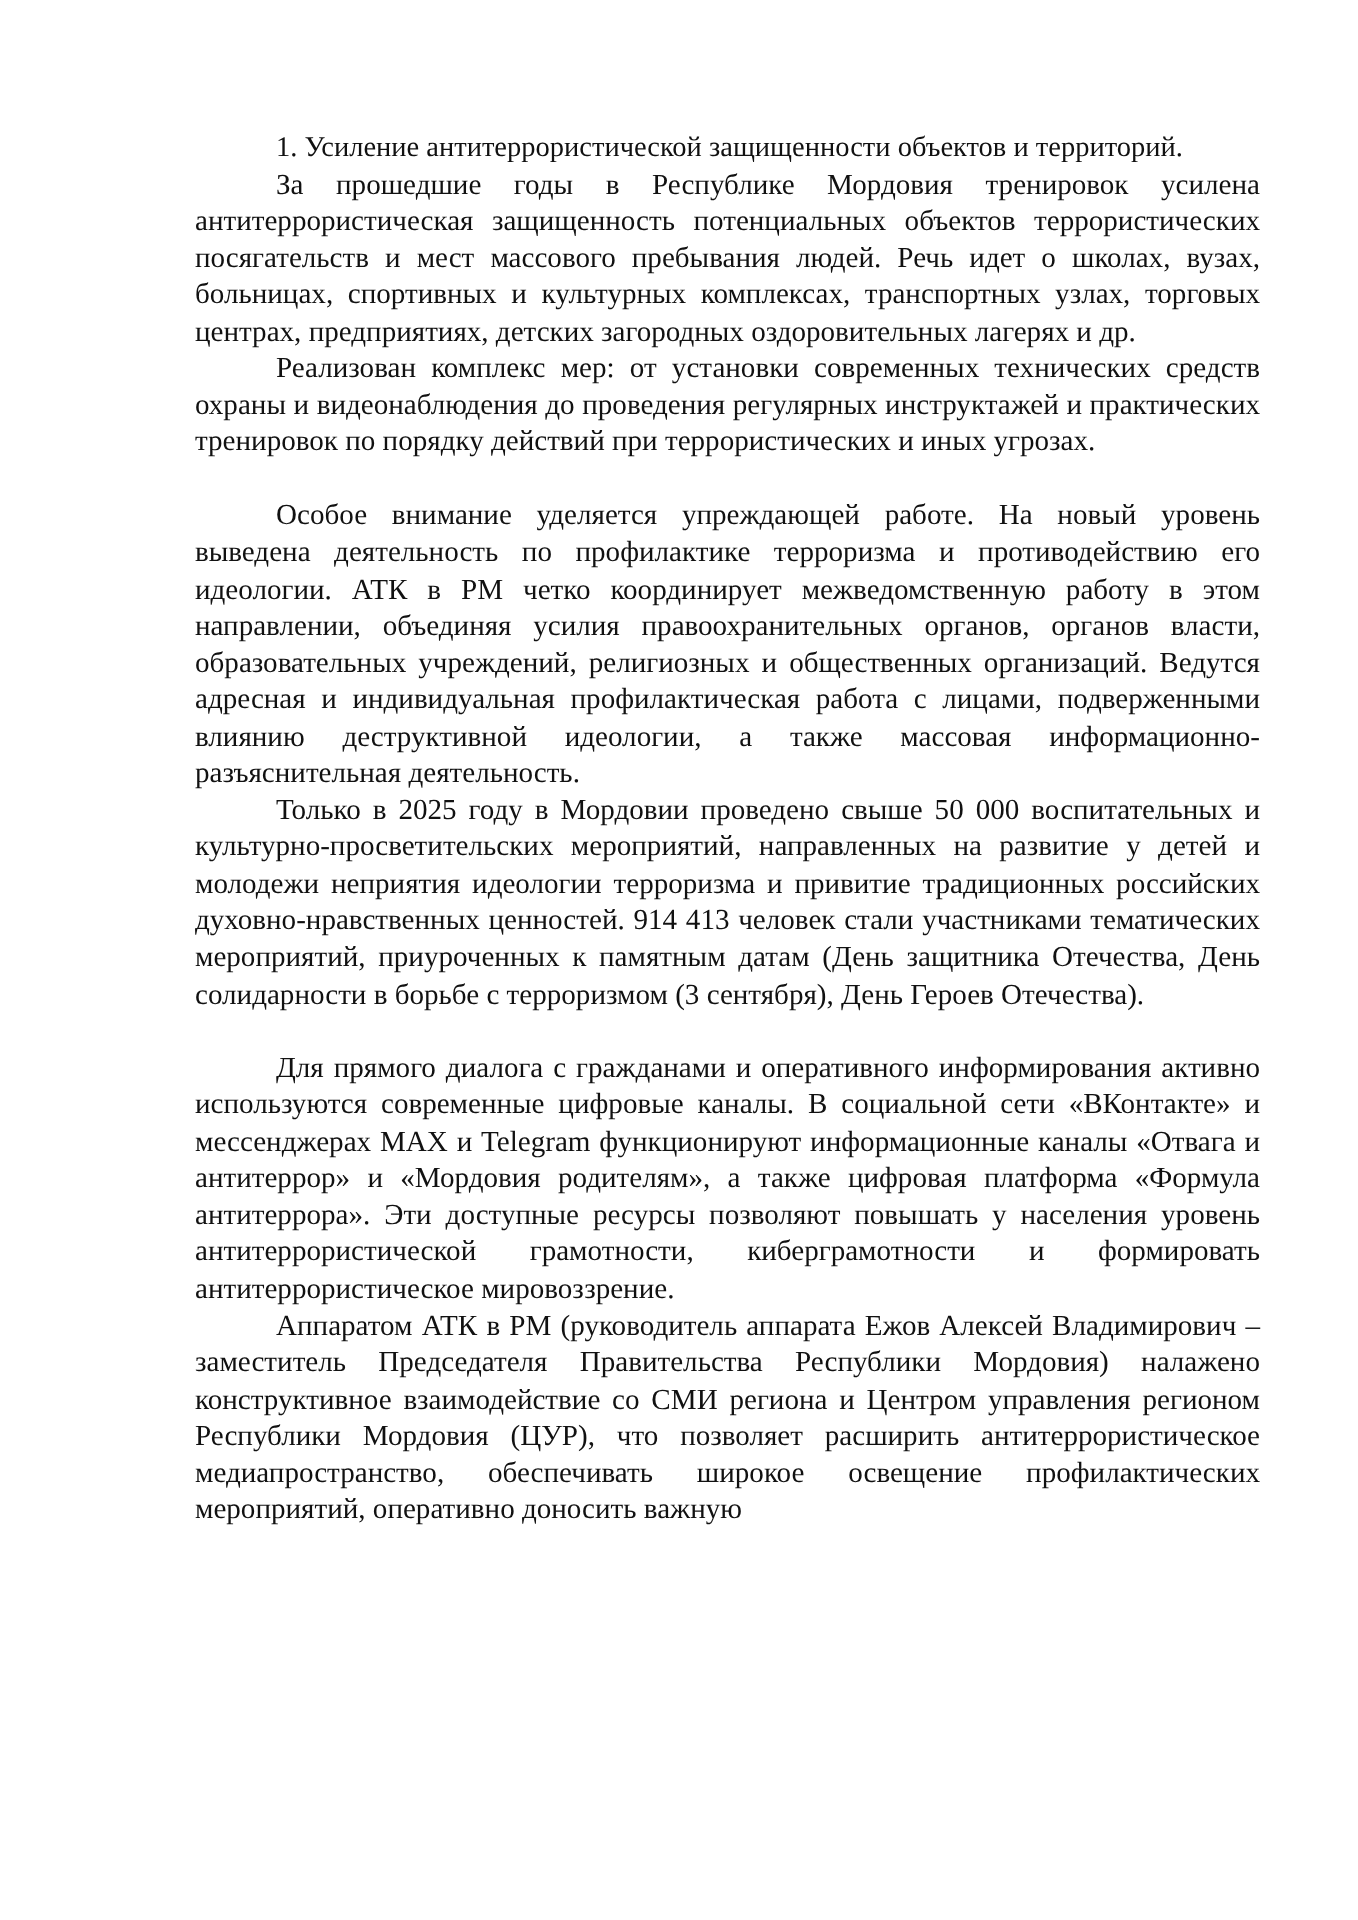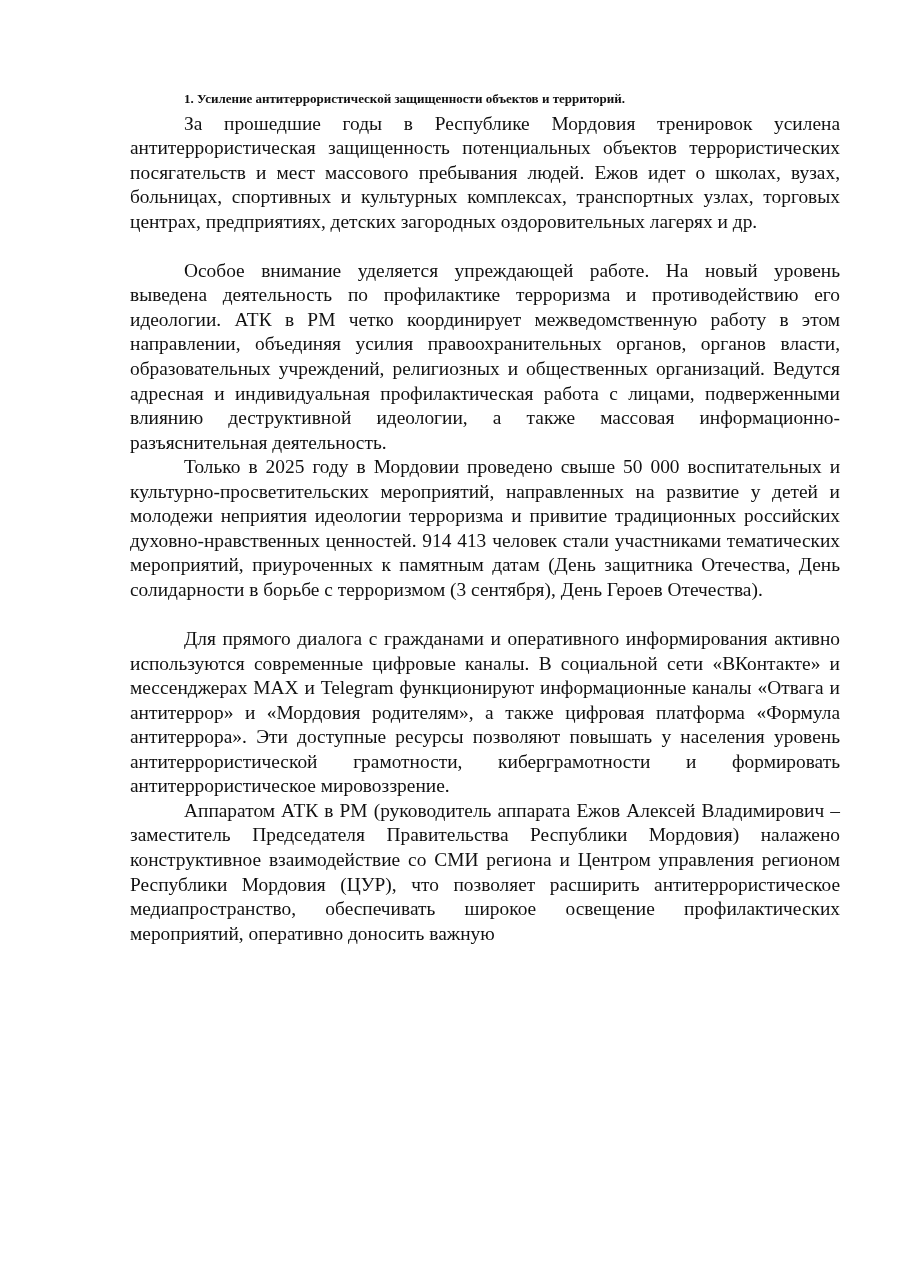--- a/index.html
+++ b/index.html
@@ -14,35 +14,36 @@
     line-height: 24.55px;
     color: #111111;
   }
   .page p {
     margin: 0;
     text-align: justify;
     text-indent: 54px;
   }
   .page h2 {
     margin: 0;
-    font-size: 13px;
-    font-weight: bold;
+    font-size: 19px;
+    font-weight: normal;
     text-indent: 54px;
     text-align: justify;
   }
   .gap { height: 24.55px; }
   b { font-weight: normal; }
 </style>
 </head>
 <body>
 
 <div class="page">
 
   <h2>1. Усиление антитеррористической защищенности объектов и территорий.</h2>
-  <p><span>За прошедшие годы в Республике Мордовия тренировок </span><b>усилена антитеррористическая защищенность потенциальных объектов террористических посягательств и мест массового пребывания людей</b><span>. Ежов идет о школах, вузах, больницах, спортивных и культурных комплексах, транспортных узлах, торговых центрах, предприятиях, детских загородных оздоровительных лагерях и др.</span></p>
+  <p><span>За прошедшие годы в Республике Мордовия тренировок </span><b>усилена антитеррористическая защищенность потенциальных объектов террористических посягательств и мест массового пребывания людей</b><span>. Речь идет о школах, вузах, больницах, спортивных и культурных комплексах, транспортных узлах, торговых центрах, предприятиях, детских загородных оздоровительных лагерях и др.</span></p>
+  <p><span>Реализован комплекс мер: от установки современных технических средств охраны и видеонаблюдения до проведения регулярных инструктажей и практических тренировок по порядку действий при террористических и иных угрозах.</span></p>
 
   <div class="gap"></div>
 
   <p><span>Особое внимание уделяется упреждающей работе. На новый уровень выведена деятельность по профилактике терроризма и противодействию его идеологии.  АТК в РМ четко координирует межведомственную работу в этом направлении, объединяя усилия правоохранительных органов, органов власти, образовательных учреждений, религиозных и общественных организаций. Ведутся адресная и индивидуальная профилактическая работа с лицами, подверженными влиянию деструктивной идеологии, а также массовая информационно-разъяснительная деятельность.</span></p>
   <p><span>Только в 2025 году в Мордовии проведено свыше </span><b>50 000</b><span> воспитательных и культурно-просветительских мероприятий, направленных на развитие у детей и молодежи неприятия идеологии терроризма и привитие традиционных российских духовно-нравственных ценностей. </span><b>914 413</b><span> человек стали участниками тематических мероприятий, приуроченных к памятным датам (День защитника Отечества, День солидарности в борьбе с терроризмом (3 сентября), День Героев Отечества).</span></p>
 
   <div class="gap"></div>
 
   <p><span>Для прямого диалога с гражданами и оперативного информирования активно используются современные цифровые каналы. В социальной сети «ВКонтакте» и мессенджерах MAX и Telegram функционируют информационные каналы </span><b>«Отвага и антитеррор» и «Мордовия родителям»,</b><span> а также </span><b>цифровая платформа «Формула антитеррора»</b><span>. Эти доступные ресурсы позволяют повышать у населения уровень антитеррористической грамотности, киберграмотности и формировать антитеррористическое мировоззрение.</span></p>
   <p><span>Аппаратом АТК в РМ (руководитель аппарата </span><b>Ежов Алексей Владимирович</b><span> – заместитель Председателя Правительства Республики Мордовия) налажено конструктивное взаимодействие со СМИ региона и Центром управления регионом Республики Мордовия (ЦУР), что позволяет расширить антитеррористическое медиапространство, обеспечивать широкое освещение профилактических мероприятий, оперативно доносить важную</span></p>

